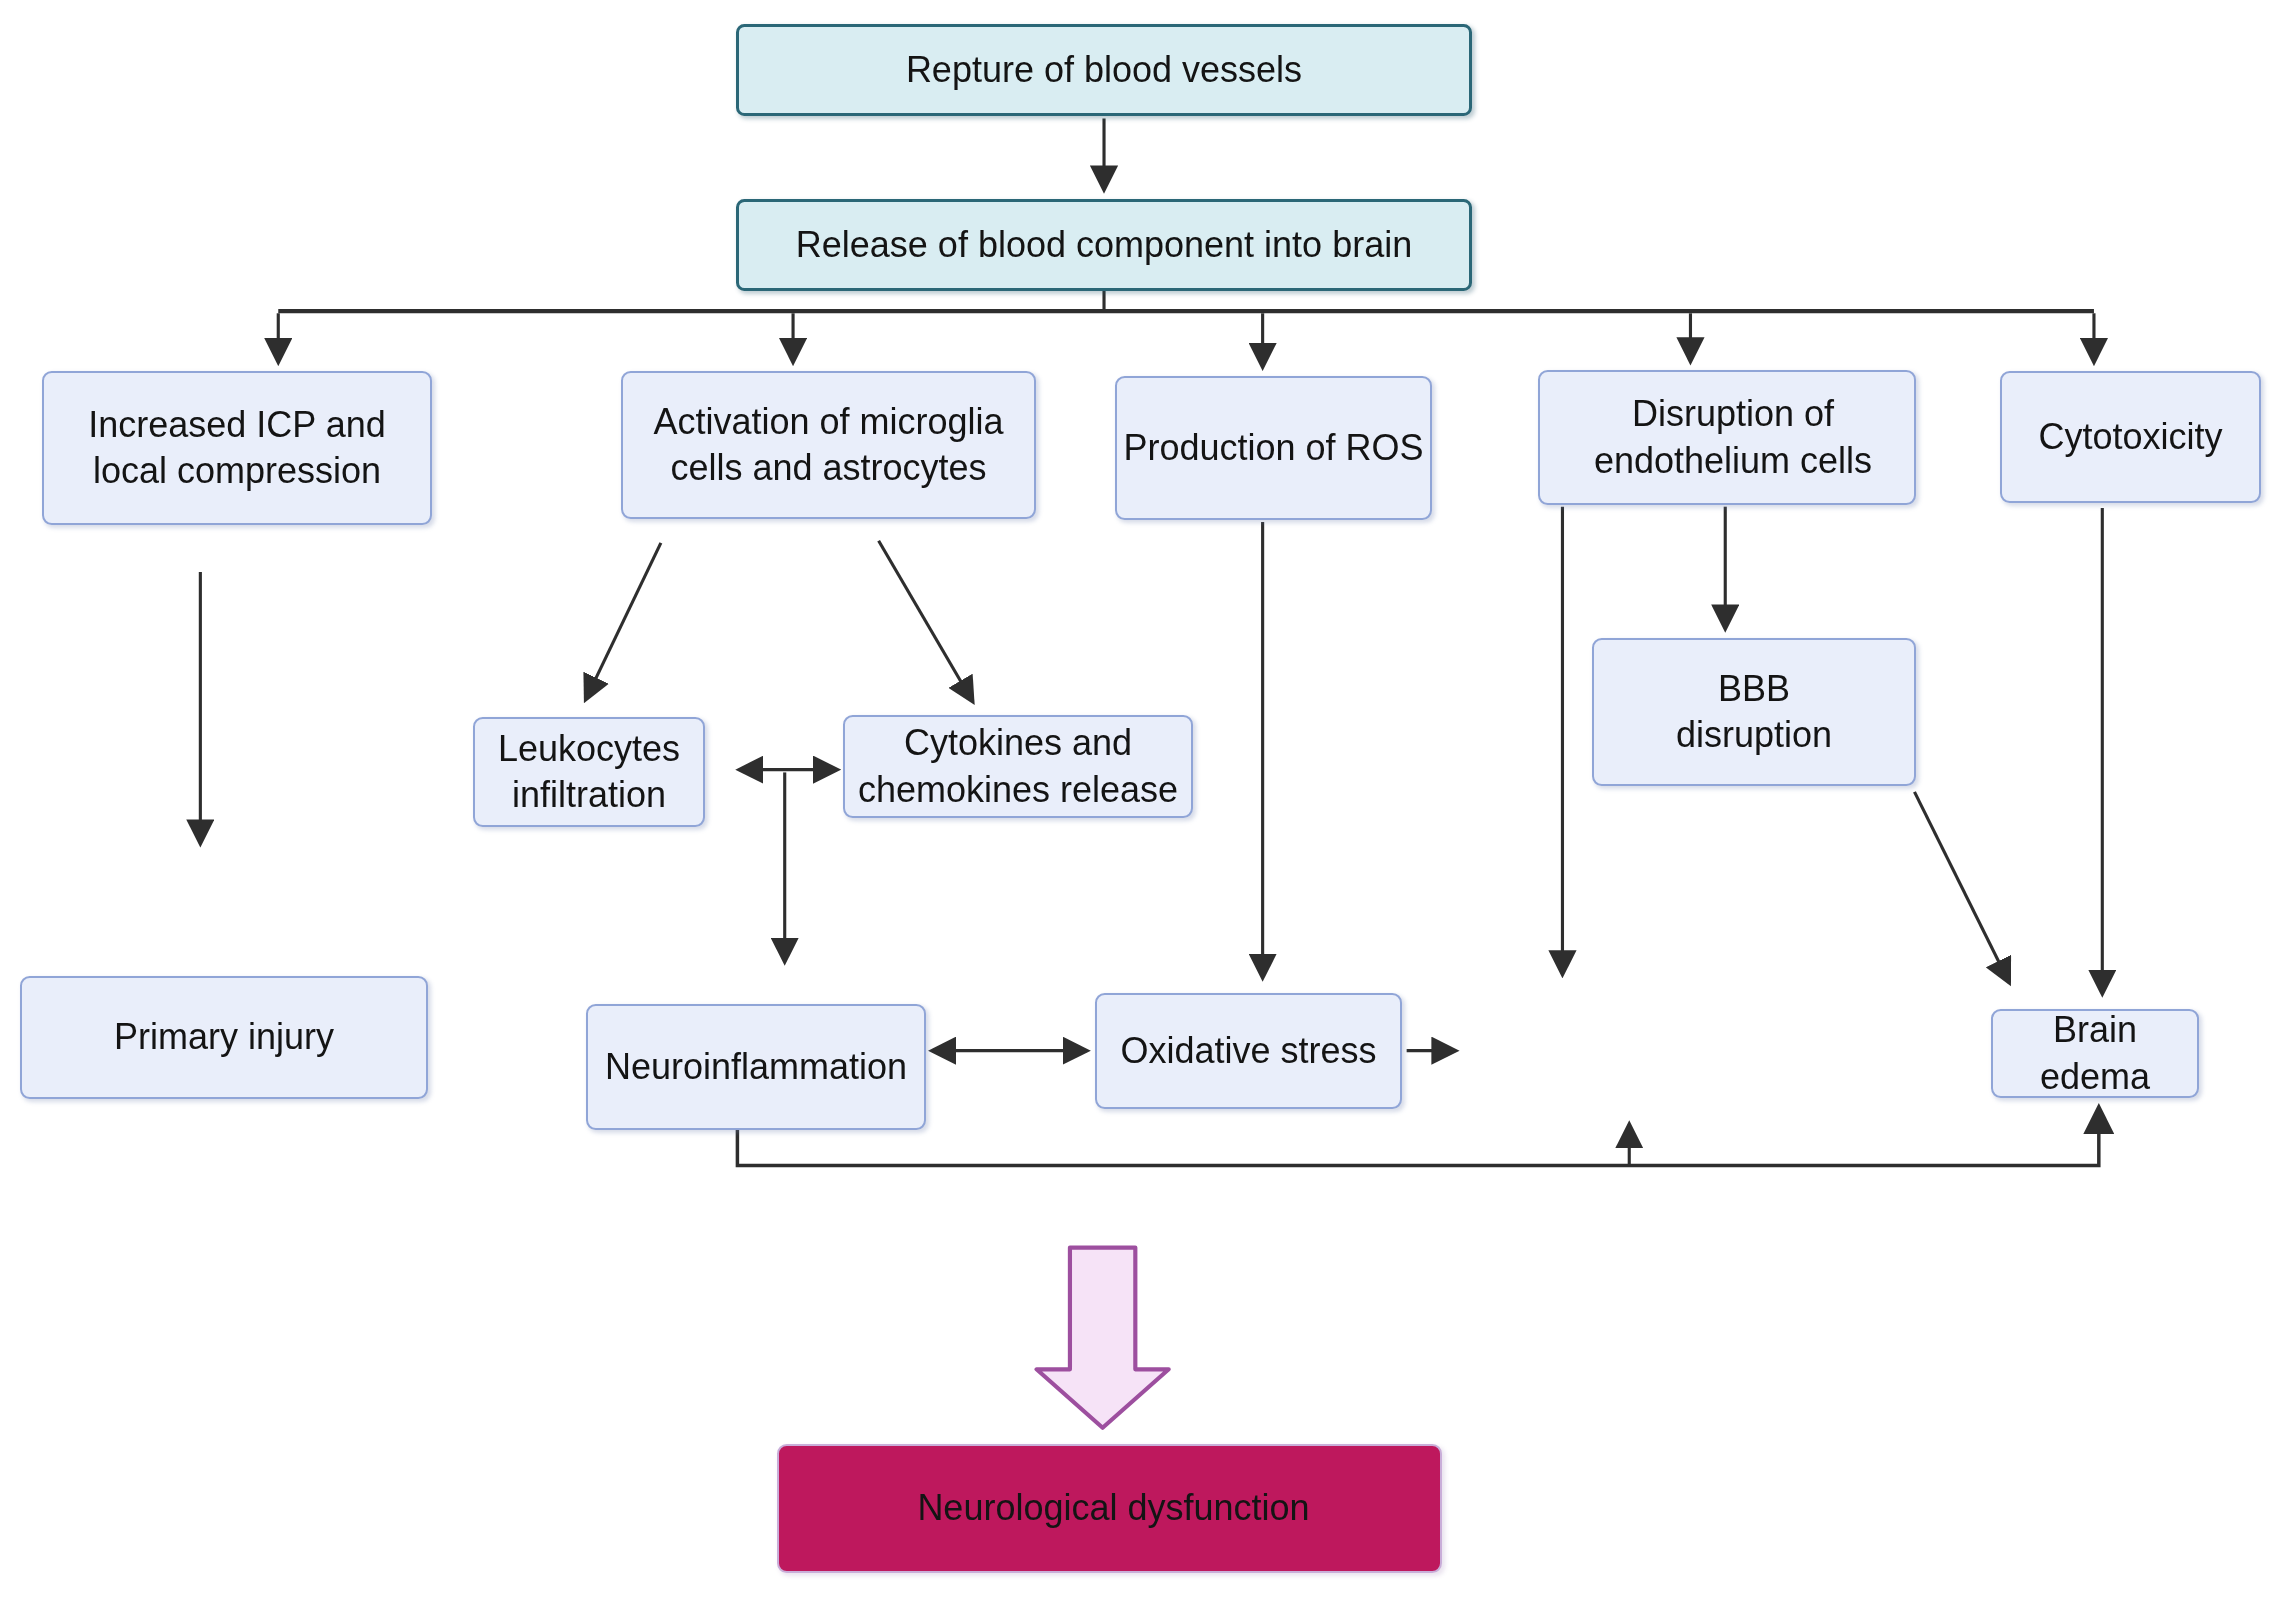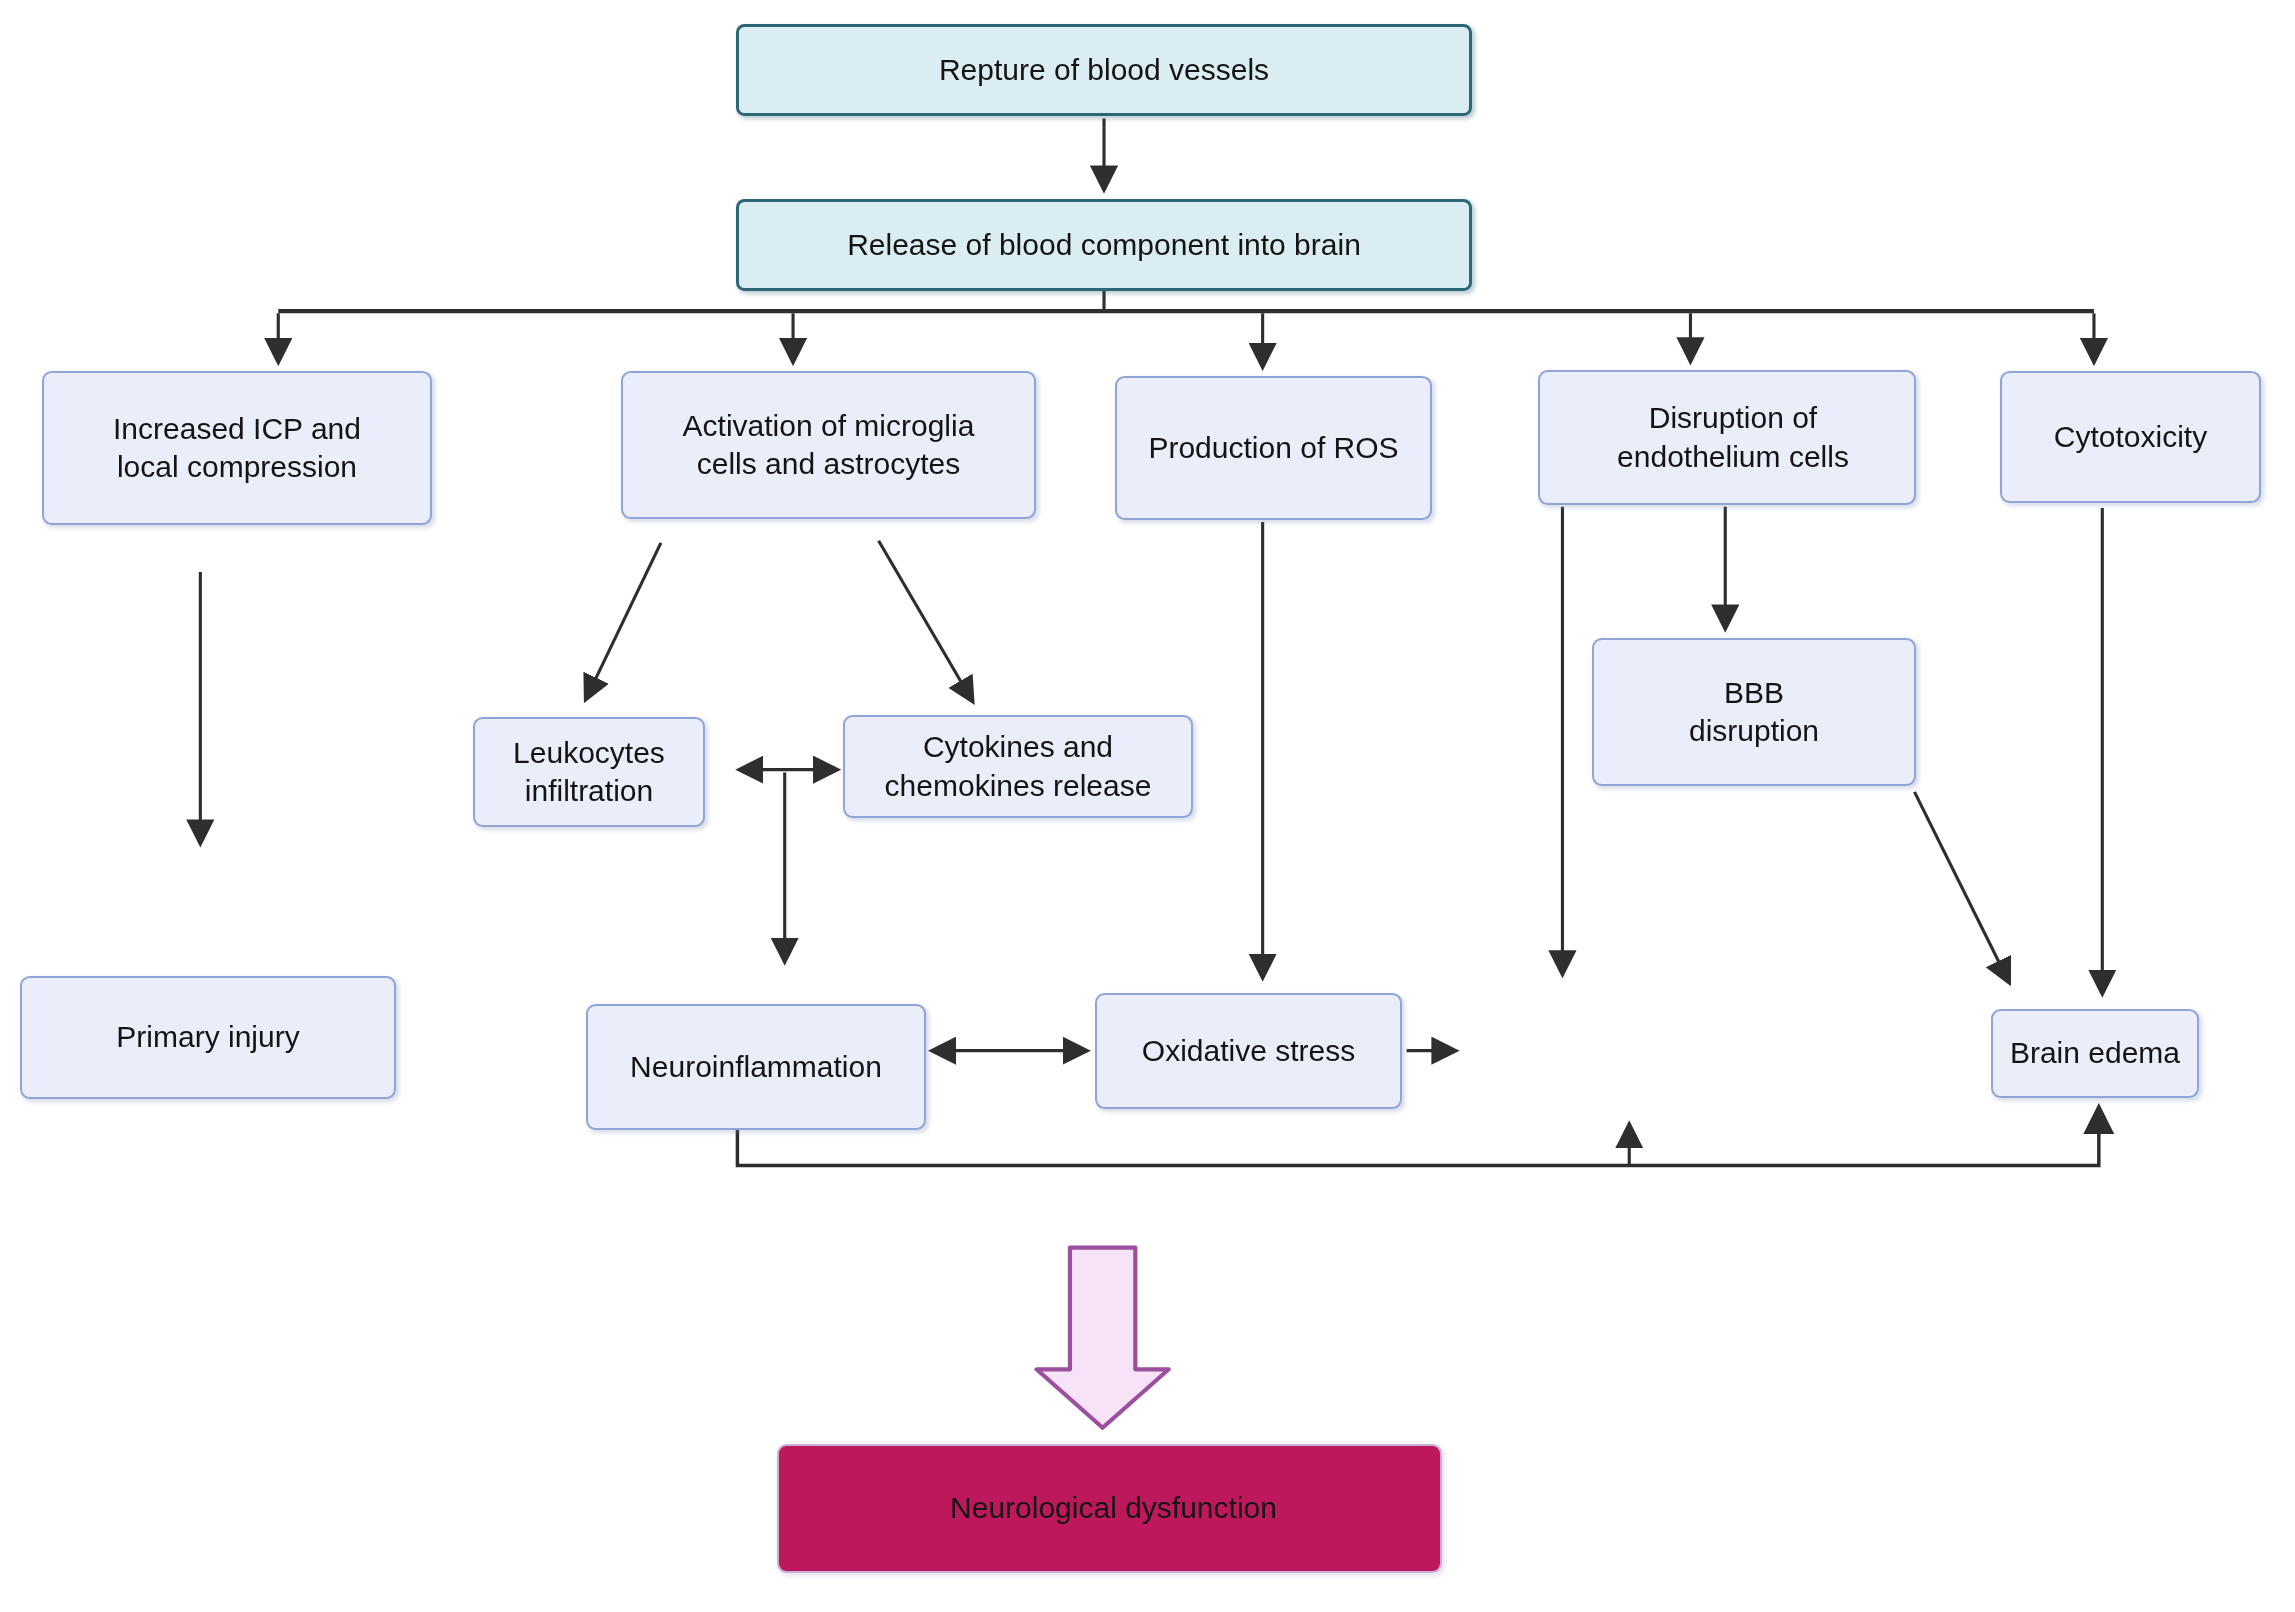--- a/index.html
+++ b/index.html
@@ -22,21 +22,21 @@
     height: 1613px;
   }
   .node {
     position: absolute;
     display: flex;
     align-items: center;
     justify-content: center;
     text-align: center;
     box-sizing: border-box;
     color: #141414;
-    font-size: 30px;
+    font-size: 36px;
     line-height: 1.28;
   }
   .node .lbl {
     white-space: pre-line;
   }
   .teal {
     background: #d9edf2;
     border: 3.5px solid #2b6777;
     border-radius: 8.3px;
     box-shadow: 2.1px 2.8px 4.2px rgba(40, 90, 110, 0.30);
@@ -153,21 +153,21 @@
   <div class="node blue" style="left:843px; top:715px; width:350px; height:103px;">
     <span class="lbl">Cytokines and
 chemokines release</span>
   </div>
 
   <div class="node blue" style="left:1592px; top:638px; width:324px;  height:148px;">
     <span class="lbl">BBB
 disruption</span>
   </div>
 
-  <div class="node blue" style="left:20px;   top:976px; width:376px; height:123px;">
+  <div class="node blue" style="left:20px;   top:976px; width:408px; height:123px;">
     <span class="lbl">Primary injury</span>
   </div>
 
   <div class="node blue" style="left:586px;  top:987px; width:340px; height:126px;margin-top:17px;">
     <span class="lbl">Neuroinflammation</span>
   </div>
 
   <div class="node blue" style="left:1095px; top:993px; width:307px; height:116px;">
     <span class="lbl">Oxidative stress</span>
   </div>

